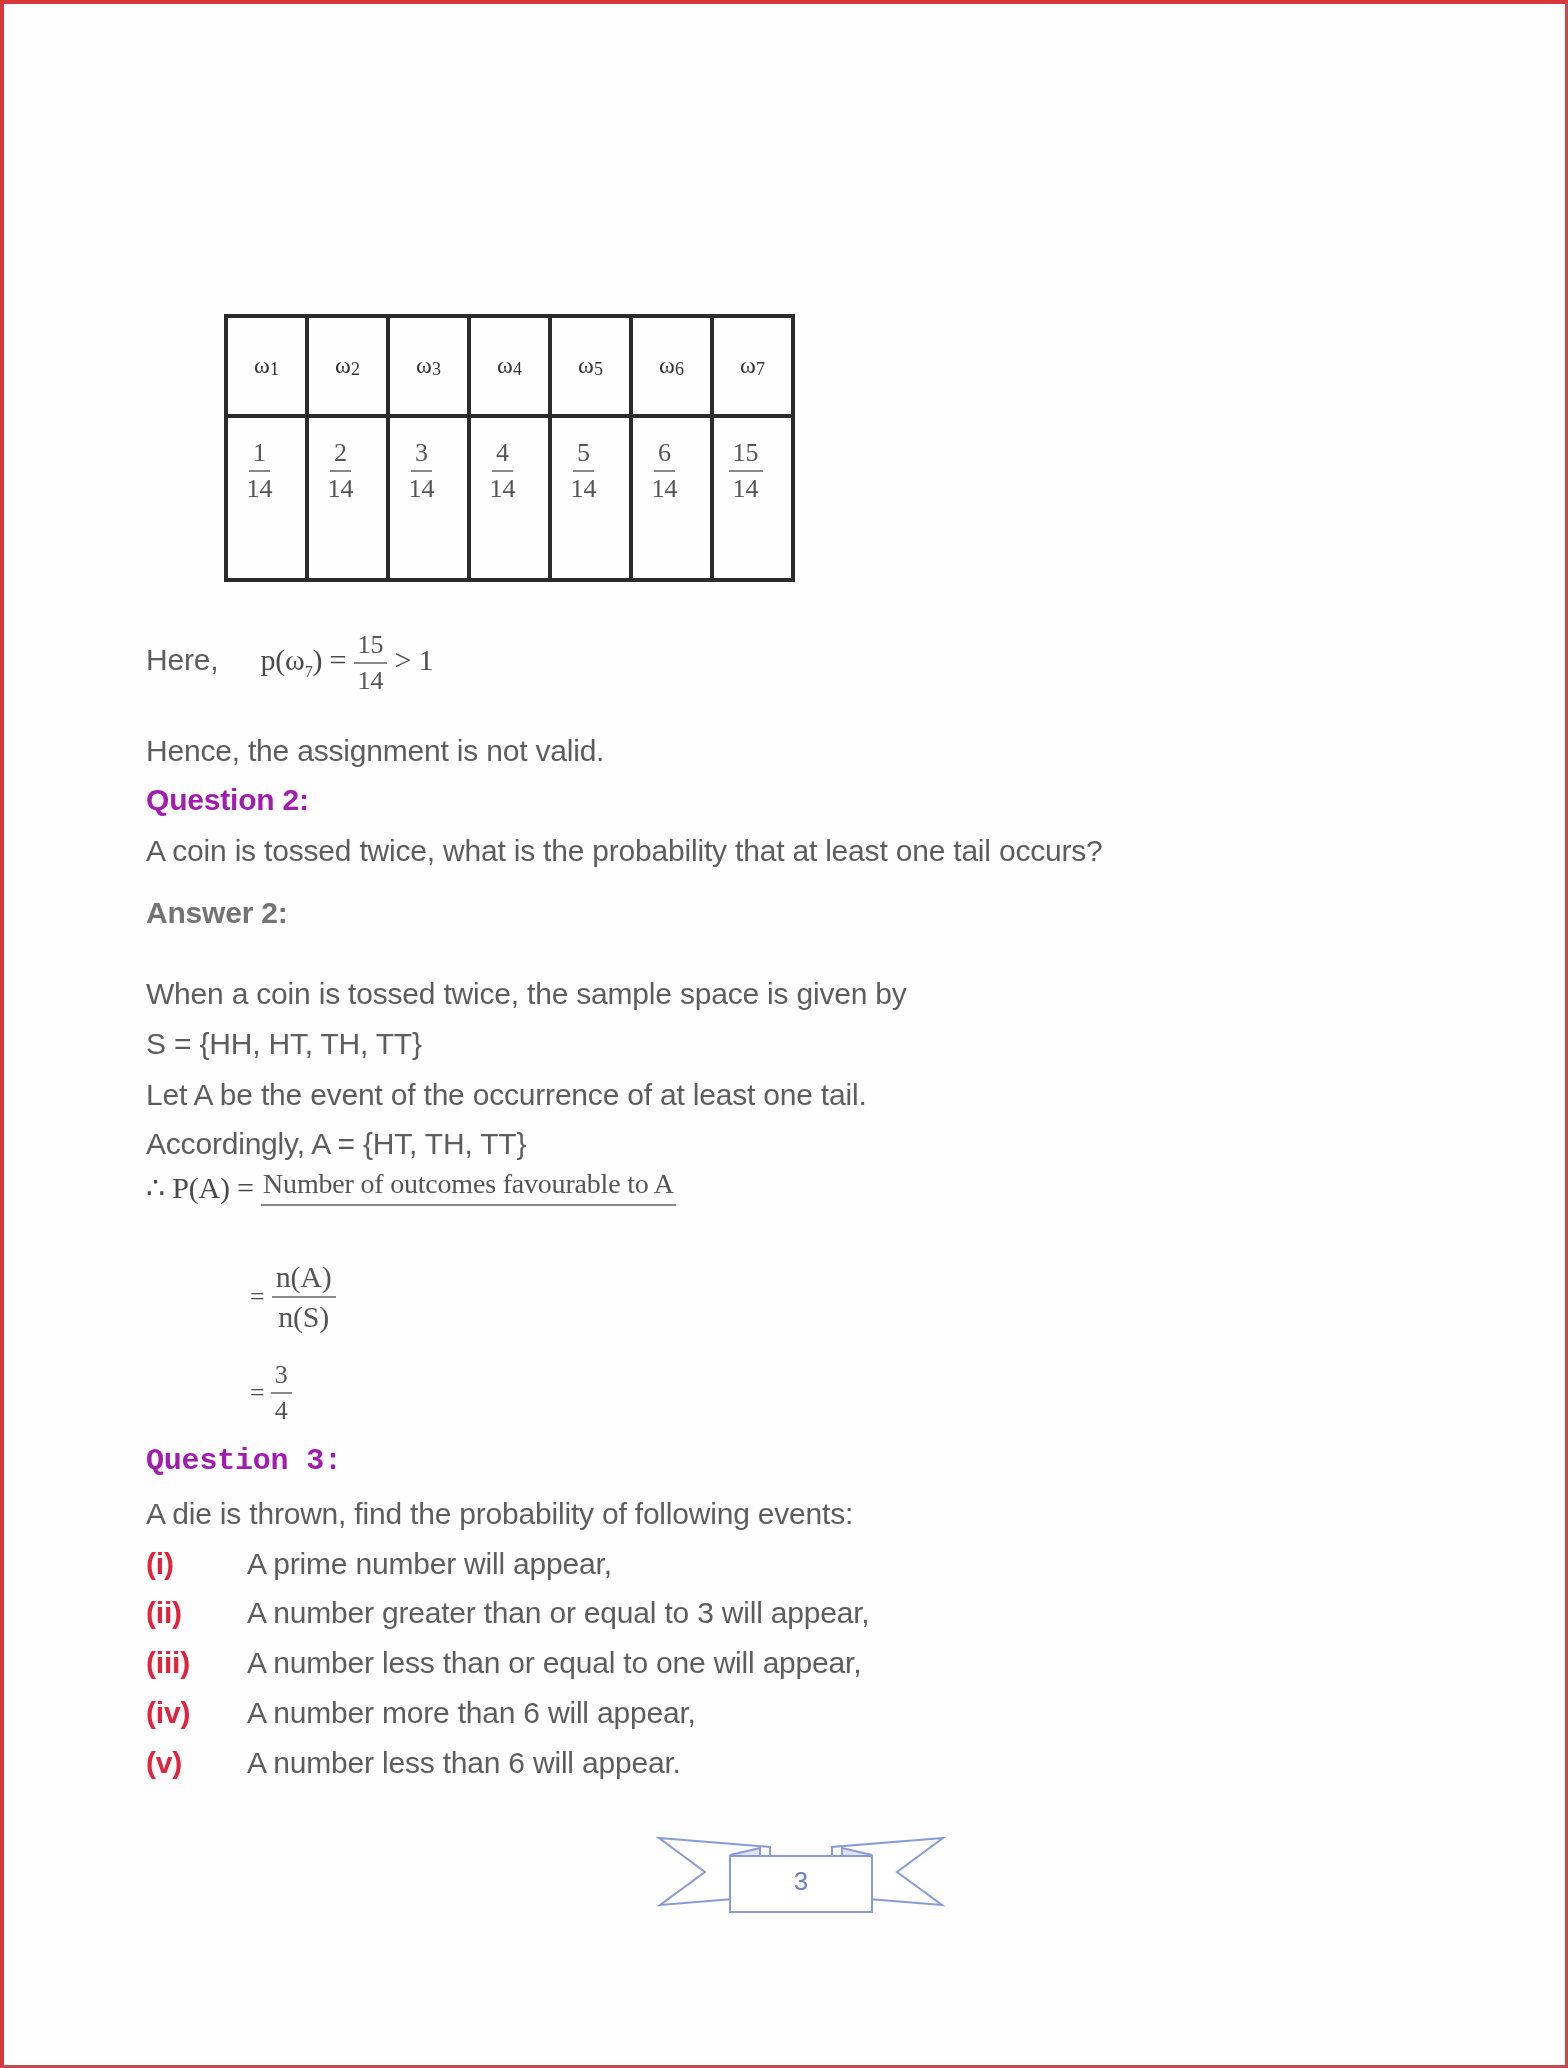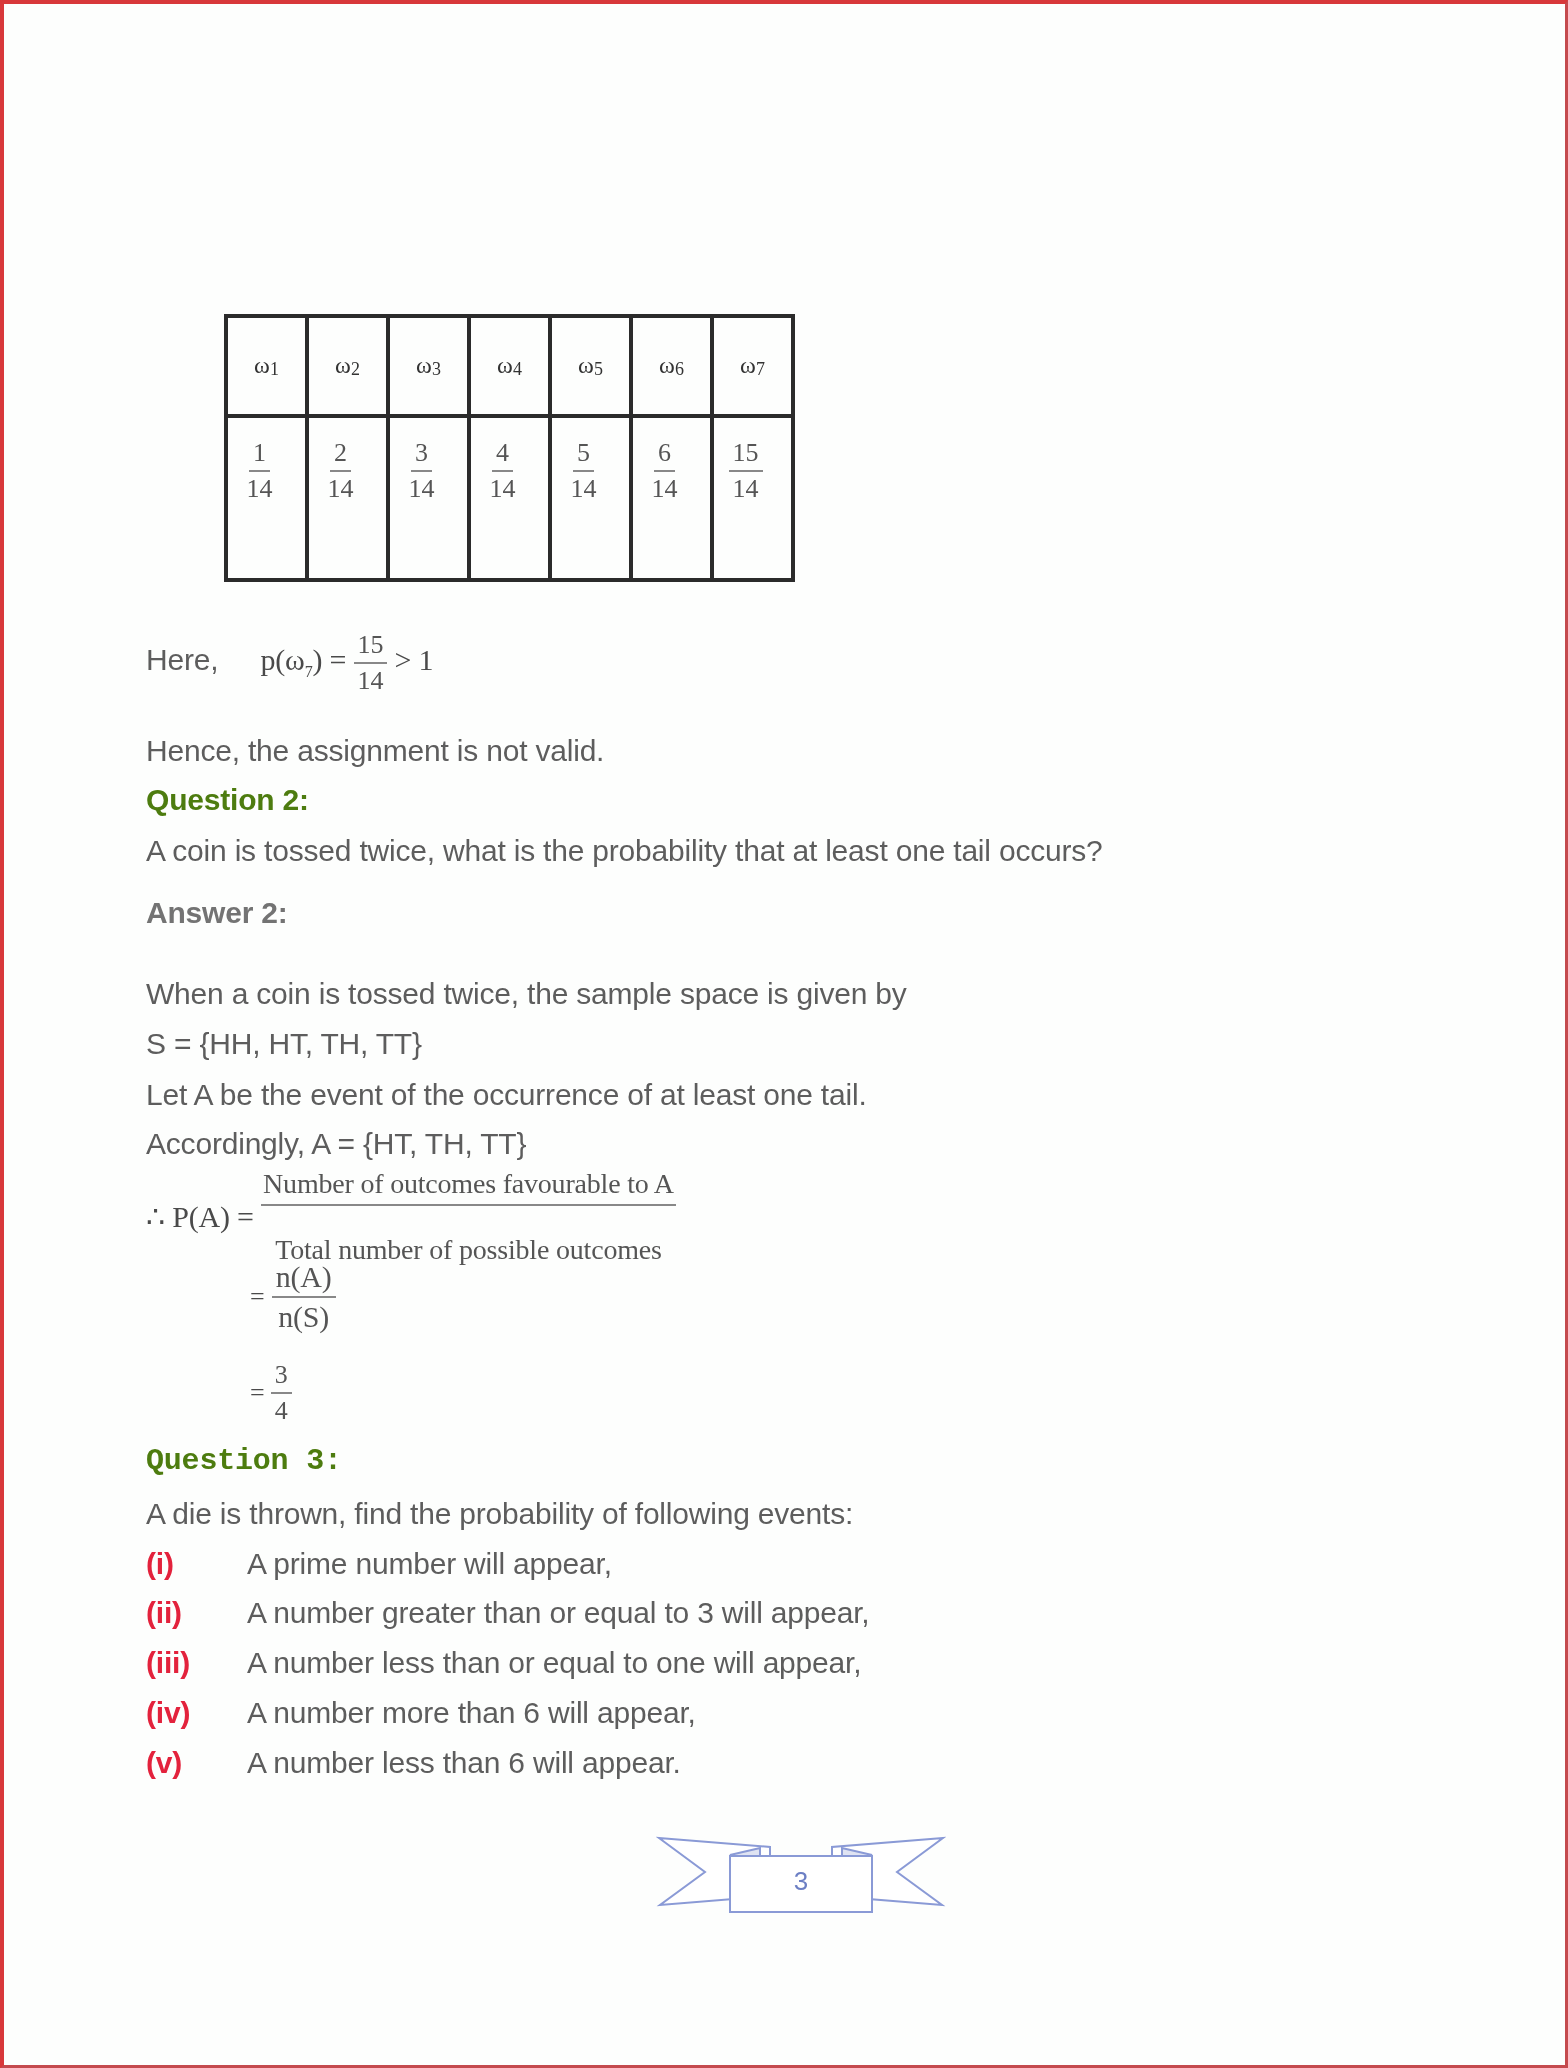--- a/index.html
+++ b/index.html
@@ -12,21 +12,21 @@
       box-sizing: border-box;
       border-top: 4px solid #d8383a; border-left: 4px solid #d8383a;
       border-right: 3px solid #c44a4e; border-bottom: 3px solid #c44a4e;
     }
     .txt {
       position: absolute; left: 146px;
       font-family: "Liberation Sans", sans-serif;
       font-size: 30px; color: #5d5d5d; white-space: nowrap;
       line-height: 36px; letter-spacing: -0.2px;
     }
-    .heading-red { color: #4d7c0f; font-weight: bold; }
+    .heading-red { color: #a21caf; font-weight: bold; }
     .heading-green { color: #737373; font-weight: bold; }
     .math {
       font-family: "Liberation Serif", serif; color: #4a4a4a;
     }
     
     .prob-table {
       position: absolute; left: 224px; top: 314px;
       border-collapse: collapse;
     }
     .prob-table td {
@@ -121,21 +121,20 @@
 <div class="txt heading-green" style="top:895px;">Answer 2:</div>
 <div class="txt" style="top:976px;">When a coin is tossed twice, the sample space is given by</div>
 <div class="txt" style="top:1026px;">S = {HH, HT, TH, TT}</div>
 <div class="txt" style="top:1077px;text-align:right;">Let A be the event of the occurrence of at least one tail.</div>
 <div class="txt" style="top:1126px;">Accordingly, A = {HT, TH, TT}</div>
 
 <div class="txt math" style="top:1170px; left:146px; font-size:30px; line-height:1;">
   <span style="display:inline-block; vertical-align:middle;">∴ P(A) =</span>
   <span class="frac" style="vertical-align:middle; font-size:28px;gap:24px;">
     <span class="num" style="padding:0 2px 6px 2px;">Number of outcomes favourable to A</span>
-    <span class="den" style="padding-top:6px;">Total number of possible outcomes</span>
   </span>
 </div>
 
 <div class="txt math" style="top:1262px; left:250px; font-size:30px; line-height:1;">
   <span style="vertical-align:middle; font-size:26px;">=</span>
   <span class="frac" style="vertical-align:middle; font-size:30px;">
     <span class="num" style="font-style:normal;">n(A)</span>
     <span class="den">n(S)</span>
   </span>
 </div>

